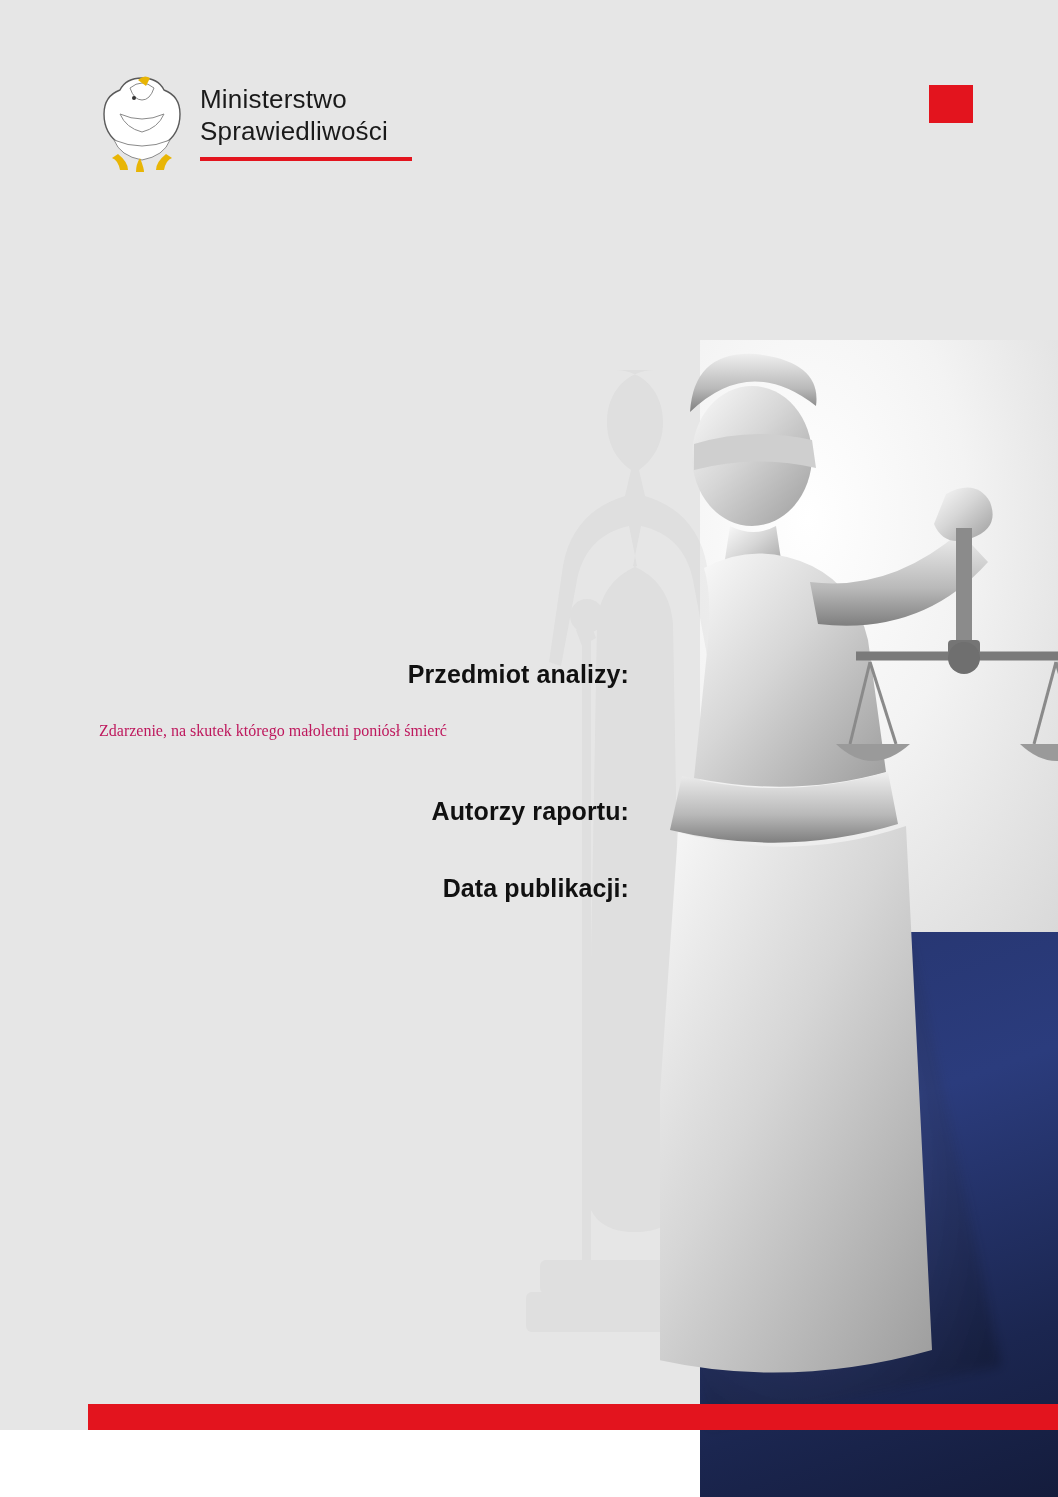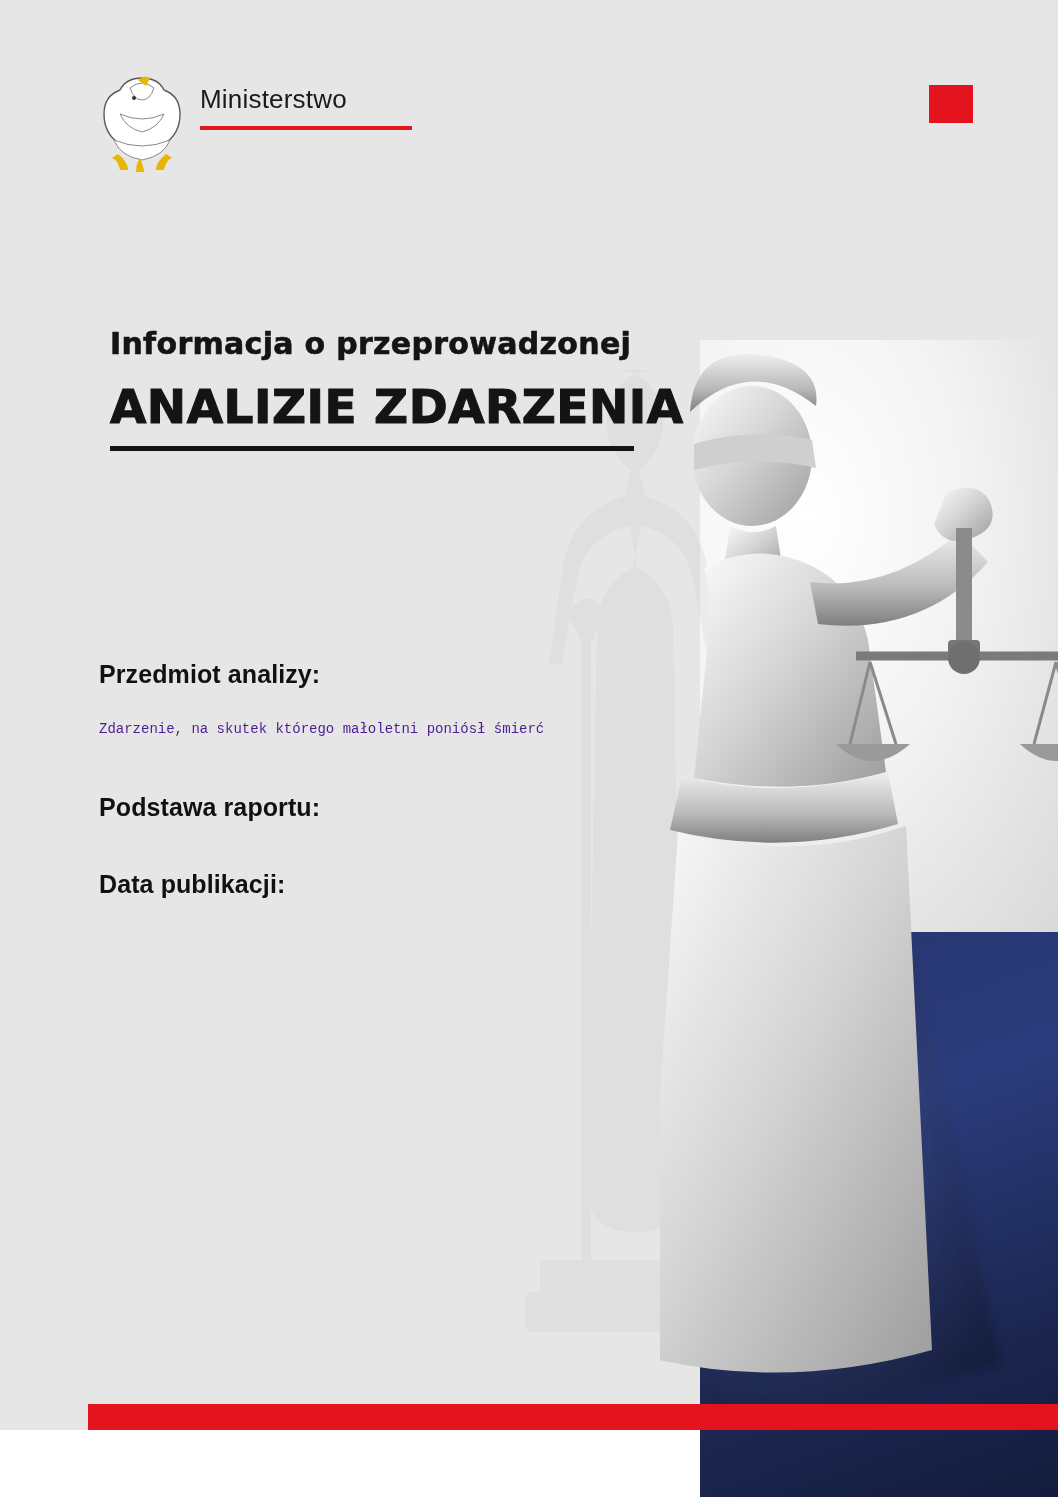--- a/index.html
+++ b/index.html
@@ -153,26 +153,27 @@
     width: 530px;
   }
   .section { margin-bottom: 34px; }
   .section-heading {
     font-family: "Liberation Sans", sans-serif;
     font-weight: bold;
     font-size: 25px;
     color: #111111;
     margin: 0 0 26px 0;
     letter-spacing: 0.1px;
+    text-align: right;
   }
   .section-text {
-    font-family: Liberation Mono, monospace;
-    font-size: 14px;
+    font-family: Liberation Serif, serif;
+    font-size: 16px;
     line-height: 2.0;
-    color: #4c1d95;
+    color: #be185d;
     text-align: justify;
     margin: 0;
   }
   .section-text.single { text-align: left; }
 
   .sp-1 { margin-bottom: 50px; }
   .sp-2 { margin-bottom: 48px; }
   .sp-3 { margin-bottom: 72px; }
 
   
@@ -266,41 +267,37 @@
         <circle cx="34" cy="28" r="2" fill="#333"></circle>
         <path d="M20 44 q22 10 44 0 q-6 14 -22 18 q-16 -4 -22 -18 z" fill="#ffffff" stroke="#8a8a8a" stroke-width="1"></path>
         <path d="M14 70 q28 12 56 0 q-6 16 -28 20 q-22 -4 -28 -20 z" fill="#ffffff" stroke="#8a8a8a" stroke-width="1"></path>
         <path d="M18 84 q10 8 10 16 l-8 0 q-2 -10 -8 -12 z" fill="#e8b505"></path>
         <path d="M66 84 q-10 8 -10 16 l8 0 q2 -10 8 -12 z" fill="#e8b505"></path>
         <path d="M40 88 q4 10 4 14 l-8 0 q0 -8 4 -14 z" fill="#e8b505"></path>
       </g>
     </svg>
     <div class="ministry-block">
       <div class="ministry-line">Ministerstwo</div>
+      <div class="ministry-line">Sprawiedliwości</div>
       <div class="ministry-rule"></div>
     </div>
   </div>
 
   <div class="flag-mark"></div>
 
-  <div class="title-wrap">
-    <div class="title-small">Informacja o przeprowadzonej</div>
-    <div class="title-big">ANALIZIE ZDARZENIA</div>
-    <div class="title-rule"></div>
-  </div>
 
   <div class="content">
 
     <div class="section sp-1">
       <h2 class="section-heading">Przedmiot analizy:</h2>
       <p class="section-text single">Zdarzenie, na skutek którego małoletni poniósł śmierć</p>
     </div>
 
     <div class="section sp-2">
-      <h2 class="section-heading">Podstawa raportu:</h2>
+      <h2 class="section-heading">Autorzy raportu:</h2>
     </div>
 
     <div class="section sp-3">
       <h2 class="section-heading">Data publikacji:</h2>
     </div>
 
 
   </div>
 
   <div class="footer-white-left"></div>

